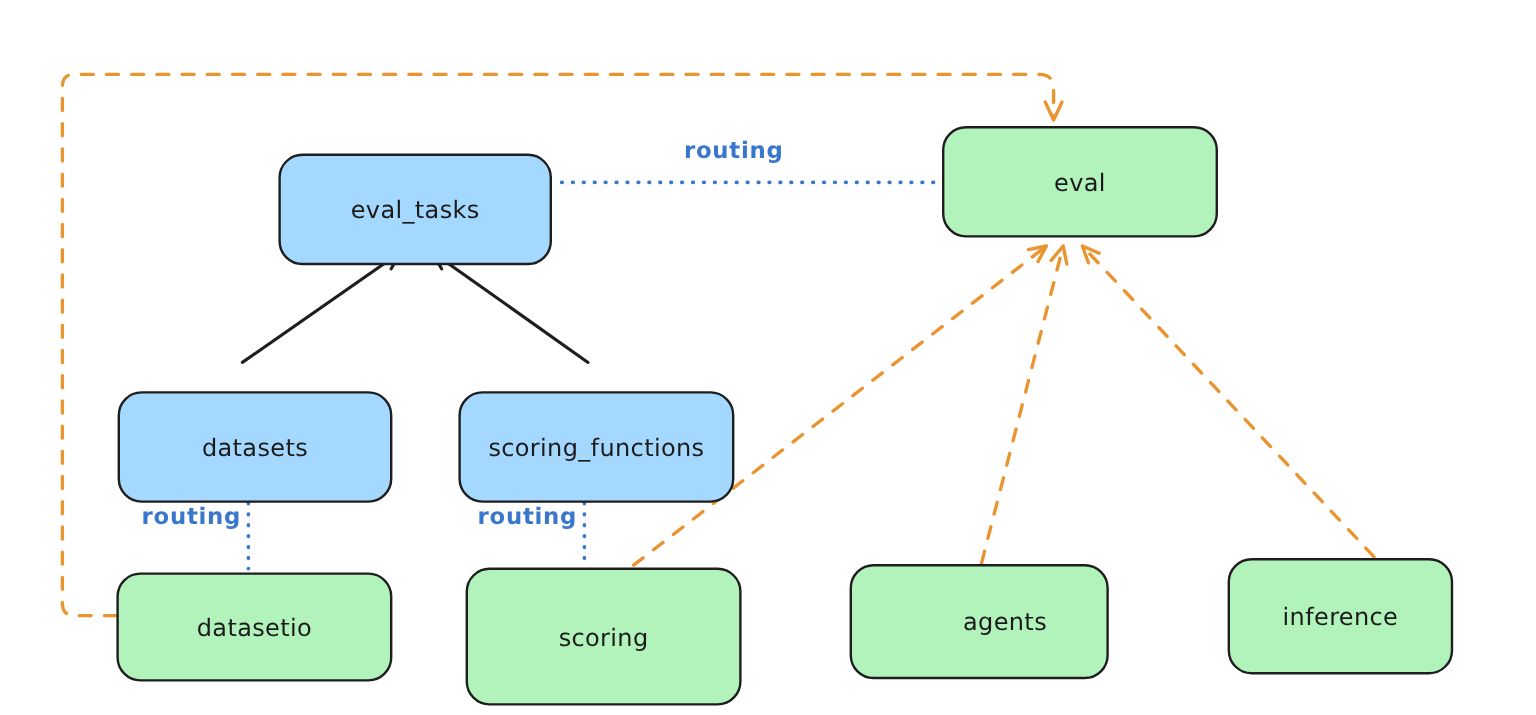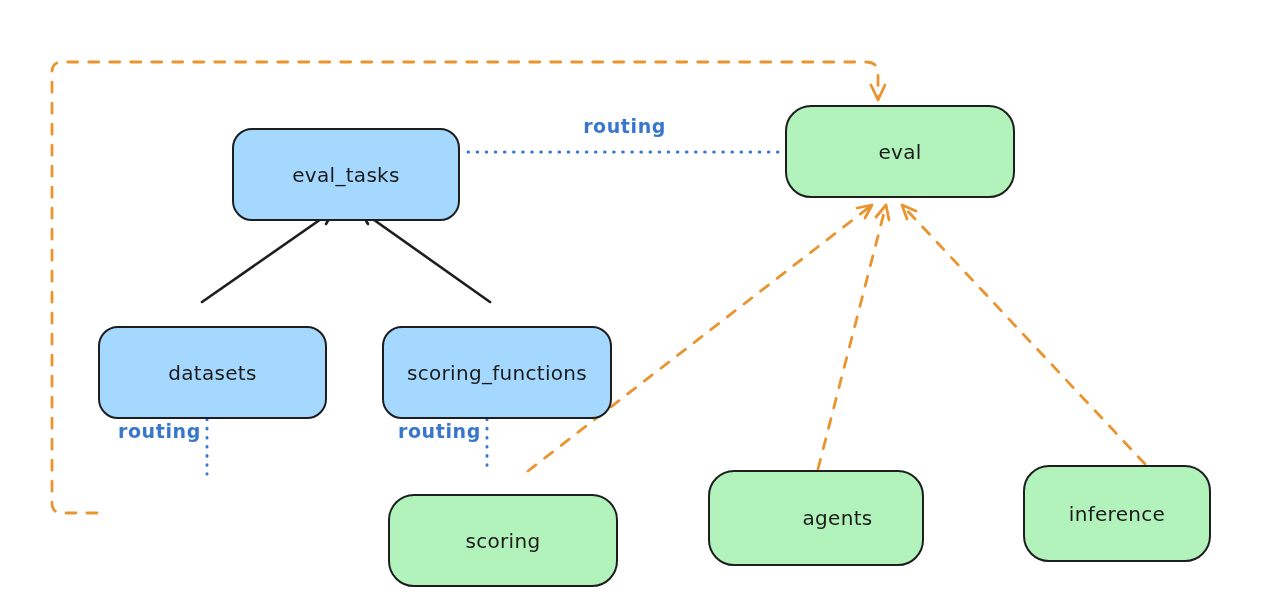--- a/index.html
+++ b/index.html
@@ -26,35 +26,35 @@
     position: absolute;
     z-index: 2;
     border: 2.5px solid #1e1e1e;
     border-radius: 20px;
     display: flex;
     align-items: center;
     justify-content: center;
     box-sizing: border-box;
   }
   .node.blue  { background: #a5d8ff; margin-top: 21px; }
-  .node.green { background: #b2f2bb; border-radius: 26px; }
+  .node.green { background: #b2f2bb; }
   .node-label {
     color: #1b1b1b;
     font-size: 20px;
     letter-spacing: 0.3px;
     white-space: nowrap;
   }
   .routing-label {
     position: absolute;
     z-index: 3;
     color: #3977cc;
     font-size: 19px;
     font-weight: 700;
     letter-spacing: 0.6px;
-    text-align: right;
+    text-align: left;
     white-space: nowrap;
   }
 </style>
 </head>
 <body>
 
 <div class="canvas">
 
   <svg class="edge-layer" viewBox="0 0 1280 596">
 
@@ -110,22 +110,25 @@
   </div>
 
   <div class="node blue" style="left:98px; top:305px; width:229px; height:93px;">
     <span class="node-label">datasets</span>
   </div>
 
   <div class="node blue" style="left:382px; top:305px; width:230px; height:93px;">
     <span class="node-label">scoring_functions</span>
   </div>
 
+  <div class="node green" style="left:97px; top:477px; width:230px; height:91px;">
+    <span class="node-label">datasetio</span>
+  </div>
 
-  <div class="node green" style="left:388px; top:494px; width:230px; height:93px;">
+  <div class="node green" style="left:388px; top:473px; width:230px; height:115px;">
     <span class="node-label">scoring</span>
   </div>
 
   <div class="node green" style="left:708px; top:470px; width:216px; height:96px;padding-left:43px;">
     <span class="node-label">agents</span>
   </div>
 
   <div class="node green" style="left:1023px; top:465px; width:188px; height:97px;">
     <span class="node-label">inference</span>
   </div>

